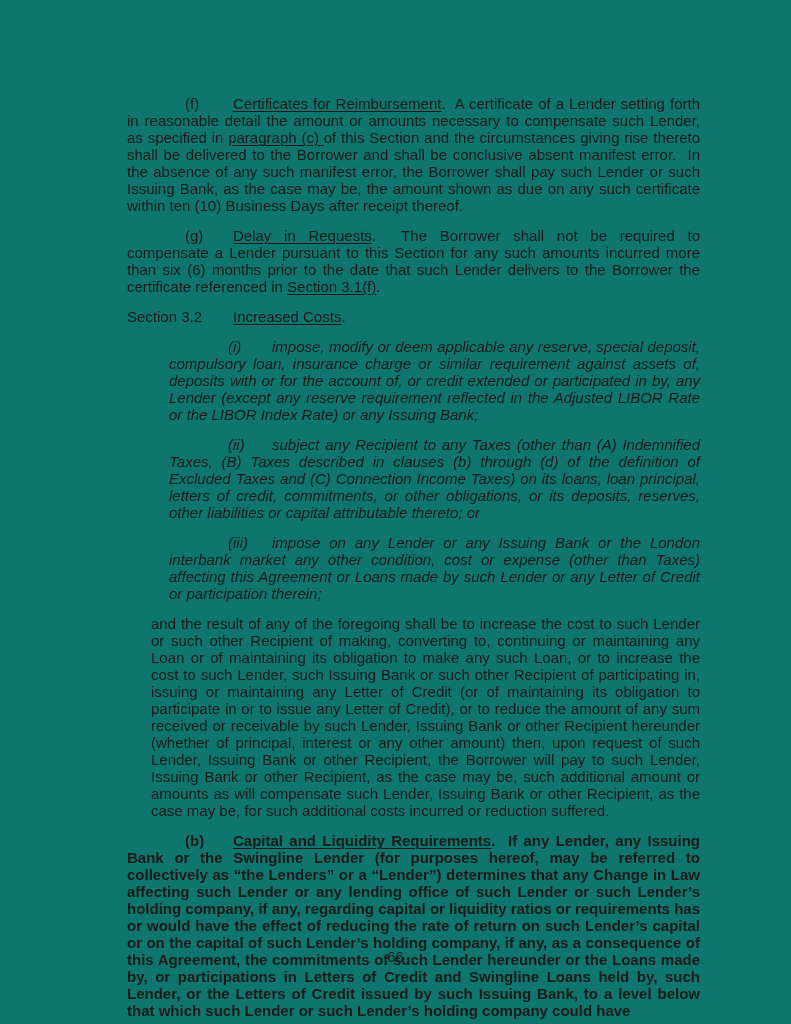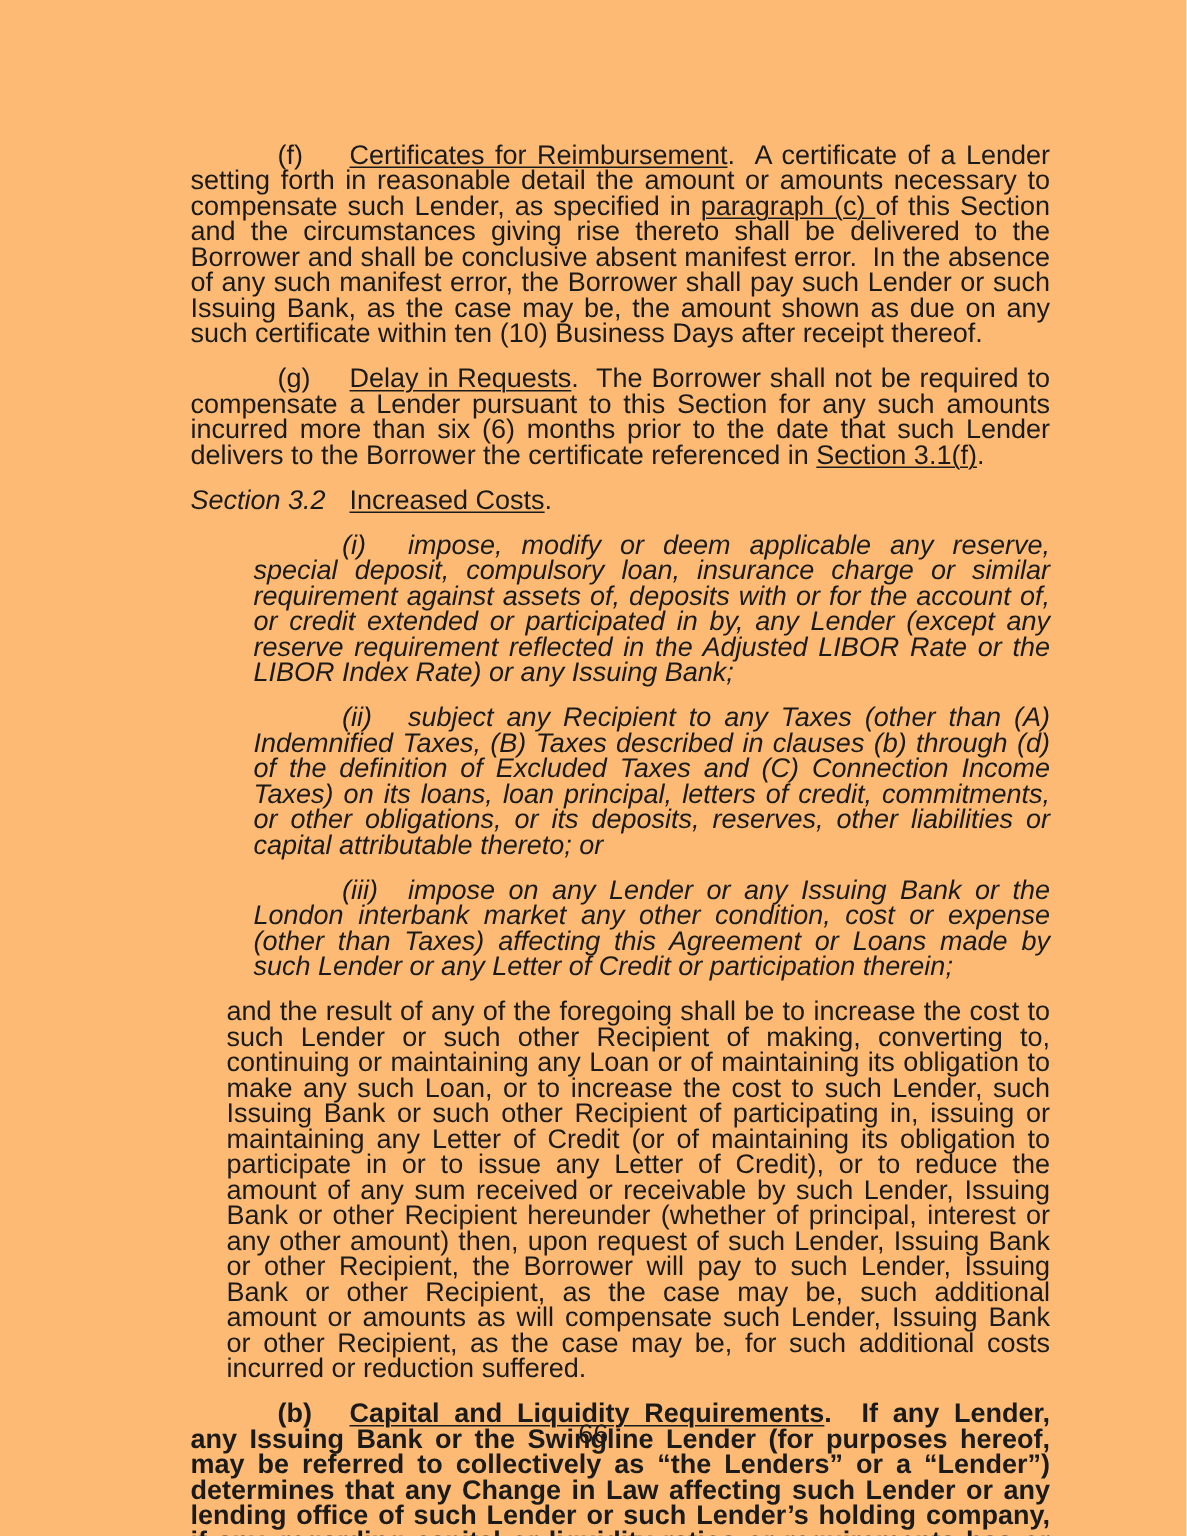--- a/index.html
+++ b/index.html
@@ -4,24 +4,24 @@
 <style>
   html, body {
     margin: 0;
     padding: 0;
     background: #ffffff;
   }
   .page {
     position: relative;
     width: 791px;
     height: 1024px;
-    background: #fdba74;
+    background: #0f766e;
     overflow: hidden;
     font-family: "Liberation Sans", "DejaVu Sans", sans-serif;
-    font-size: 18px;
+    font-size: 15px;
     line-height: 17px;
     color: #1a1a1a;
   }
   .content {
     position: absolute;
     left: 127px;
     top: 95px;
     width: 573px;
   }
   p.blk {
@@ -34,21 +34,21 @@
   p.section { text-indent: 0; }
   p.roman   { margin-left: 42px; text-indent: 59px; font-style: italic; }
   p.plain   { text-indent: 0; margin-left: 24px; }
   .lbl {
     display: inline-block;
     text-indent: 0;
     white-space: pre;
   }
   .lbl-letter  { width: 48px; }
   .lbl-roman   { width: 44px; }
-  .lbl-section { width: 106px; font-style: italic; }
+  .lbl-section { width: 106px; }
   .u {
     text-decoration: underline;
     text-decoration-thickness: 1px;
     text-underline-offset: 2px;
   }
   .page-num {
     position: absolute;
     top: 948px;
     left: 0;
     width: 100%;

